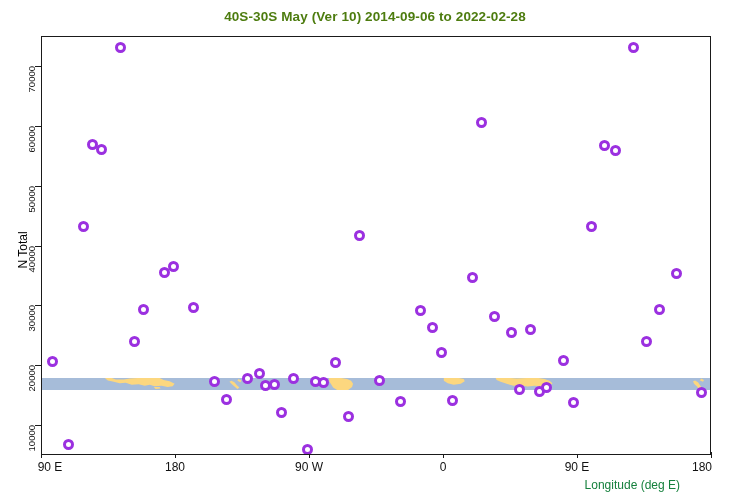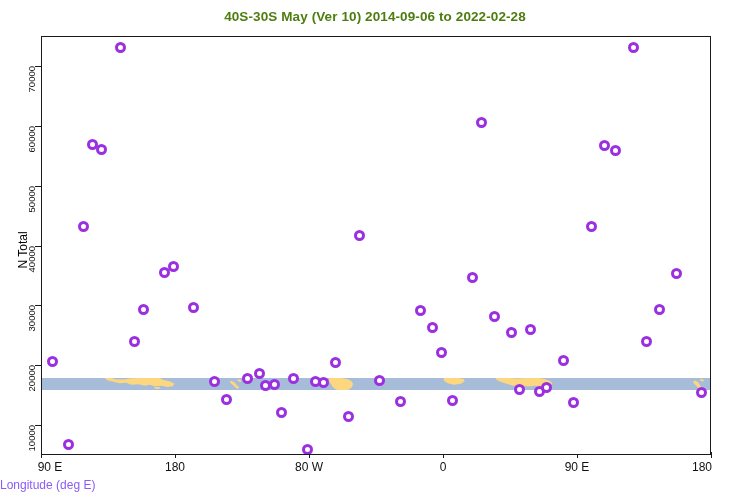--- a/index.html
+++ b/index.html
@@ -27,22 +27,22 @@
     border-radius:50%;border:3px solid #9b30e0;background:#ffffff;
     box-sizing:border-box;
   }
   .xlab{position:absolute;font-size:12px;color:#111;white-space:nowrap;transform:translateX(-50%);}
 
   #ylabel{
     position:absolute;left:4px;top:50%;font-size:12px;color:#000;white-space:nowrap;
     transform:translate(0,-50%) rotate(-90deg);transform-origin:center center;
   }
   #xlabel{
-    position:absolute;left:0;top:478px;width:680px;text-align:left;
-    font-size:12px;color:#8b5cf6;
+    position:absolute;left:0;top:478px;width:680px;text-align:right;
+    font-size:12px;color:#15803d;
   }
   #xlabels{position:absolute;left:41px;top:458px;width:670px;height:14px;}
 
   
   #legend{
     position:absolute;left:6px;top:390px;display:flex;align-items:center;gap:7px;
     font-size:11px;color:#000;
   }
   #legend .lmark{position:relative;width:42px;height:12px;}
   #legend .lline{position:absolute;top:5px;left:0;width:42px;height:2.6px;background:#9b30e0;}
@@ -76,21 +76,21 @@
       <div style="position: absolute; left: 31px; top: 125.786px; font-size: 9.5px; color: rgb(17, 17, 17); white-space: nowrap; transform: translate(-100%, -50%) rotate(-90deg); transform-origin: 100% 50%;">60000</div>
       <div style="position: absolute; left: 35px; top: 65.9286px; width: 6px; border-top: 1.3px solid rgb(26, 26, 26);"></div>
       <div style="position: absolute; left: 31px; top: 65.9286px; font-size: 9.5px; color: rgb(17, 17, 17); white-space: nowrap; transform: translate(-100%, -50%) rotate(-90deg); transform-origin: 100% 50%;">70000</div>
     </div>
   <div id="xlabels">
       <div style="position: absolute; left: 0px; top: -6px; height: 6px; border-left: 1.3px solid rgb(26, 26, 26);"></div>
       <div class="xlab" style="left: 9px; top: 2px;">90 E</div>
       <div style="position: absolute; left: 134px; top: -6px; height: 6px; border-left: 1.3px solid rgb(26, 26, 26);"></div>
       <div class="xlab" style="left: 134px; top: 2px;">180</div>
       <div style="position: absolute; left: 268px; top: -6px; height: 6px; border-left: 1.3px solid rgb(26, 26, 26);"></div>
-      <div class="xlab" style="left: 268px; top: 2px;">80 W</div>
+      <div class="xlab" style="left: 268px; top: 2px;">90 W</div>
       <div style="position: absolute; left: 402px; top: -6px; height: 6px; border-left: 1.3px solid rgb(26, 26, 26);"></div>
       <div class="xlab" style="left: 402px; top: 2px;">0</div>
       <div style="position: absolute; left: 536px; top: -6px; height: 6px; border-left: 1.3px solid rgb(26, 26, 26);"></div>
       <div class="xlab" style="left: 536px; top: 2px;">90 E</div>
       <div style="position: absolute; left: 670px; top: -6px; height: 6px; border-left: 1.3px solid rgb(26, 26, 26);"></div>
       <div class="xlab" style="left: 661px; top: 2px;">180</div>
     </div>
 
   <div id="plot">
 

